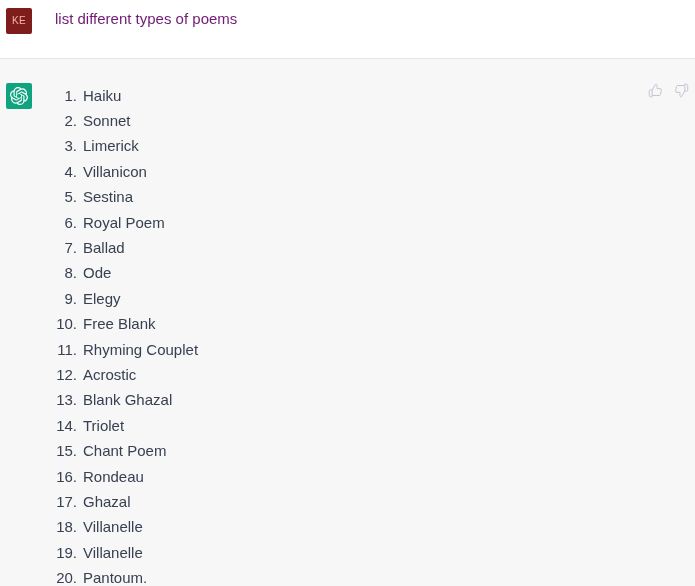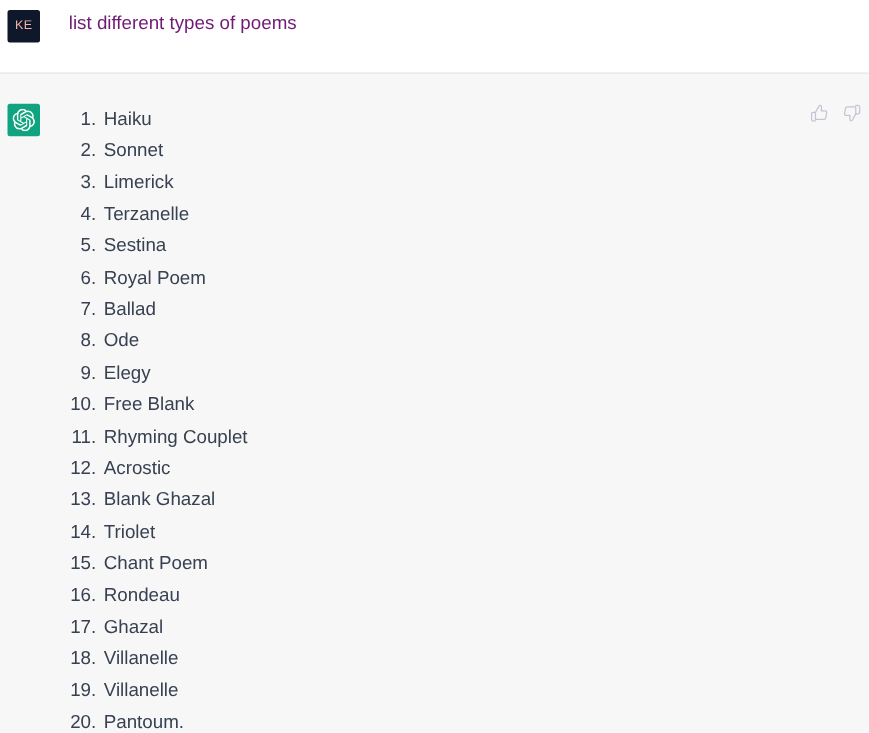--- a/index.html
+++ b/index.html
@@ -50,21 +50,21 @@
     height: 26px;
     flex: 0 0 26px;
     margin-left: 6px;
     border-radius: 2px;
     display: flex;
     align-items: center;
     justify-content: center;
     overflow: hidden;
   }
   .avatar.user-avatar {
-    background: #0f172a;
+    background: #7f1d1d;
   }
   .avatar.user-avatar .initials {
     font-size: 10px;
     font-weight: 400;
     letter-spacing: 0.3px;
     color: #f6b5a9;
     line-height: 1;
     user-select: none;
   }
   .avatar.gpt-avatar {
@@ -172,21 +172,21 @@
           <path fill="#ffffff" d="M22.282 9.821a5.985 5.985 0 0 0-.516-4.91 6.046 6.046 0 0 0-6.51-2.9A6.065 6.065 0 0 0 4.981 4.18a5.985 5.985 0 0 0-3.998 2.9 6.046 6.046 0 0 0 .743 7.097 5.98 5.98 0 0 0 .51 4.911 6.051 6.051 0 0 0 6.515 2.9A5.985 5.985 0 0 0 13.26 24a6.056 6.056 0 0 0 5.772-4.206 5.99 5.99 0 0 0 3.997-2.9 6.056 6.056 0 0 0-.747-7.073zM13.26 22.43a4.476 4.476 0 0 1-2.876-1.04l.141-.081 4.779-2.758a.795.795 0 0 0 .392-.681v-6.737l2.02 1.168a.071.071 0 0 1 .038.052v5.583a4.504 4.504 0 0 1-4.494 4.494zM3.6 18.304a4.47 4.47 0 0 1-.535-3.014l.142.085 4.783 2.759a.771.771 0 0 0 .78 0l5.843-3.369v2.332a.08.08 0 0 1-.033.062L9.74 19.95a4.5 4.5 0 0 1-6.14-1.646zM2.34 7.896a4.485 4.485 0 0 1 2.366-1.973V11.6a.766.766 0 0 0 .388.676l5.815 3.355-2.02 1.168a.076.076 0 0 1-.071 0l-4.83-2.786A4.504 4.504 0 0 1 2.34 7.872zm16.597 3.855-5.833-3.387L15.119 7.2a.076.076 0 0 1 .071 0l4.83 2.791a4.494 4.494 0 0 1-.676 8.105v-5.678a.79.79 0 0 0-.407-.667zm2.01-3.025-.141-.085-4.774-2.782a.776.776 0 0 0-.785 0L9.409 9.23V6.897a.066.066 0 0 1 .028-.061l4.83-2.787a4.5 4.5 0 0 1 6.68 4.66zm-12.64 4.135-2.02-1.164a.08.08 0 0 1-.038-.057V6.075a4.5 4.5 0 0 1 7.375-3.453l-.142.08L8.704 5.46a.795.795 0 0 0-.393.681zm1.097-2.365 2.602-1.5 2.607 1.5v2.999l-2.597 1.5-2.607-1.5z"></path>
         </svg>
       </span>
     </div>
 
     <div class="msg-body">
       <ol class="poem-list">
         <li>Haiku</li>
         <li>Sonnet</li>
         <li>Limerick</li>
-        <li>Terzanelle</li>
+        <li>Villanicon</li>
         <li>Sestina</li>
         <li>Royal Poem</li>
         <li>Ballad</li>
         <li>Ode</li>
         <li>Elegy</li>
         <li>Free Blank</li>
         <li>Rhyming Couplet</li>
         <li>Acrostic</li>
         <li>Blank Ghazal</li>
         <li>Triolet</li>

